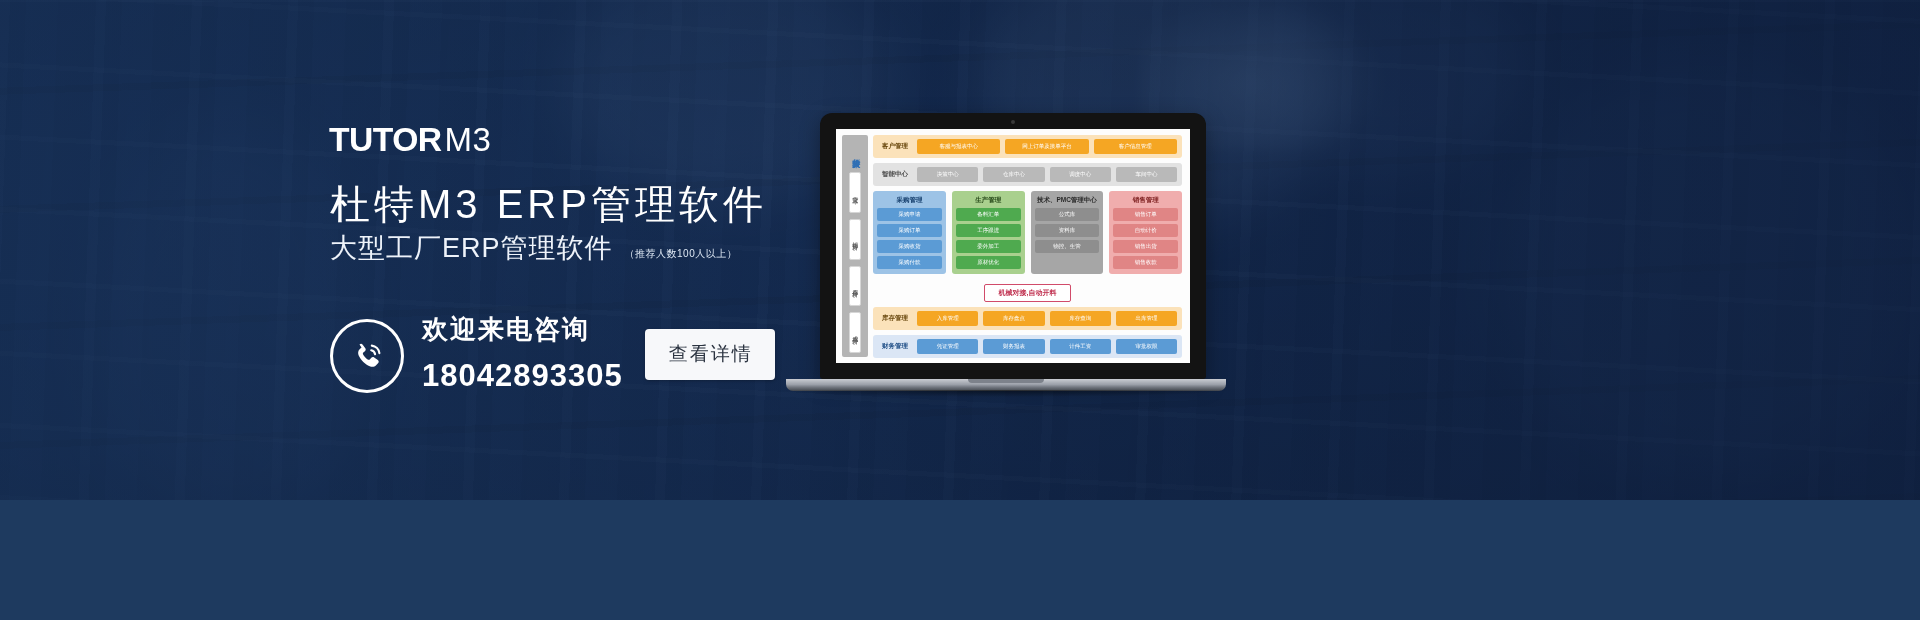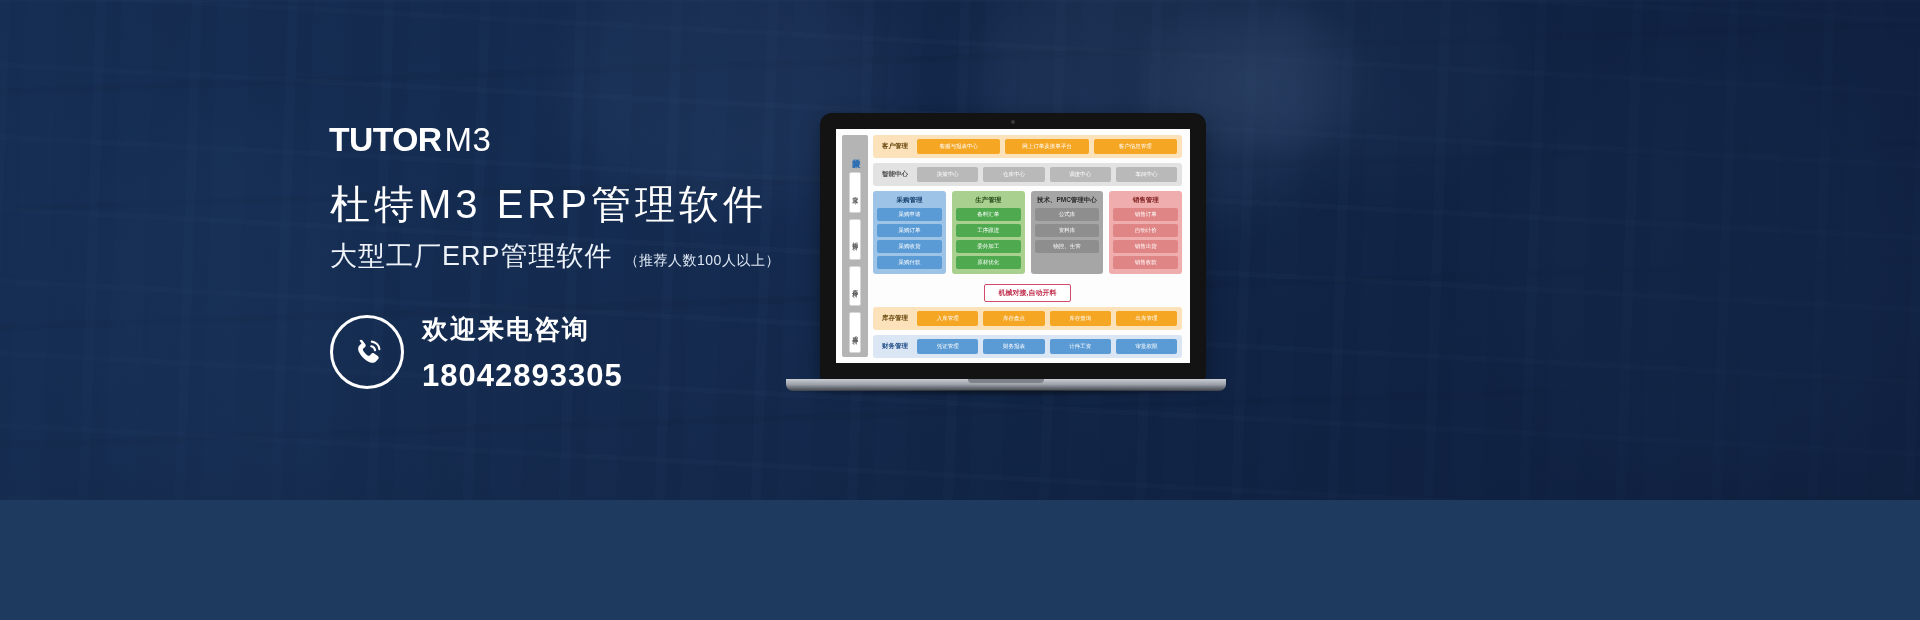--- a/index.html
+++ b/index.html
@@ -92,28 +92,28 @@
     letter-spacing:2px;
   }
 
   .headline{
     position:absolute;left:0;top:177px;
     font-size:40px;font-weight:normal;color:#ffffff;
     letter-spacing:4px;white-space:nowrap;
   }
 
   .subline{
-    position:absolute;left:0;top:238px;
+    position:absolute;left:0;top:230px;
     display:flex;align-items:baseline;white-space:nowrap;
   }
   .subline-main{font-size:27px;color:#eef3fa;letter-spacing:1px;}
-  .subline-note{font-size:14px;color:#dde7f3;margin-left:12px;letter-spacing:.5px;}
-
-  
-  .phone-row{position:absolute;left:0;top:315px;display:flex;align-items:flex-start;}
+  .subline-note{font-size:10px;color:#dde7f3;margin-left:12px;letter-spacing:.5px;}
+
+  
+  .phone-row{position:absolute;left:0;top:315px;display:flex;align-items:flex-end;}
   .phone-icon{
     width:68px;height:68px;flex:0 0 68px;
     border:3px solid #ffffff;border-radius:50%;
     display:flex;align-items:center;justify-content:center;
   }
   .phone-icon svg{display:block;}
   .phone-text{margin-left:18px;}
   .phone-welcome{
     font-size:26px;font-weight:bold;color:#ffffff;letter-spacing:2px;
     line-height:1.12;
@@ -278,20 +278,21 @@
         <svg width="40" height="40" viewBox="0 0 40 40" aria-hidden="true">
           <path d="M12.5 8.5c1.1-1.1 2.4-.9 3.2.2l2.6 3.6c.7 1 .5 2.1-.4 2.9l-1.6 1.4c-.5.5-.6 1-.3 1.7.8 1.9 3.2 4.4 5.1 5.4.7.3 1.2.2 1.7-.3l1.5-1.6c.8-.9 1.9-1 2.9-.3l3.6 2.5c1.1.8 1.3 2.2.2 3.3l-1.9 1.9c-1.6 1.6-3.9 2-6.4 1-4.4-1.8-8.9-6.2-10.9-10.5-1.1-2.5-.8-4.9.8-6.5l1.9-1.7z" fill="#ffffff"></path>
           <path d="M24.8 9.6c4 .5 7.1 3.6 7.6 7.6" fill="none" stroke="#ffffff" stroke-width="2.1" stroke-linecap="round"></path>
           <path d="M24.2 14.3c2 .4 3.5 1.9 3.9 3.9" fill="none" stroke="#ffffff" stroke-width="2.1" stroke-linecap="round"></path>
         </svg>
       </div>
       <div class="phone-text">
         <div class="phone-welcome">欢迎来电咨询</div>
         <div class="phone-number">18042893305</div>
       </div>
+      <button class="cta">查看详情</button>
     </div>
   </div>
 
   <div class="laptop">
     <div class="lid">
       <div class="cam"></div>
       <div class="screen">
 
         <div class="erp">
 

